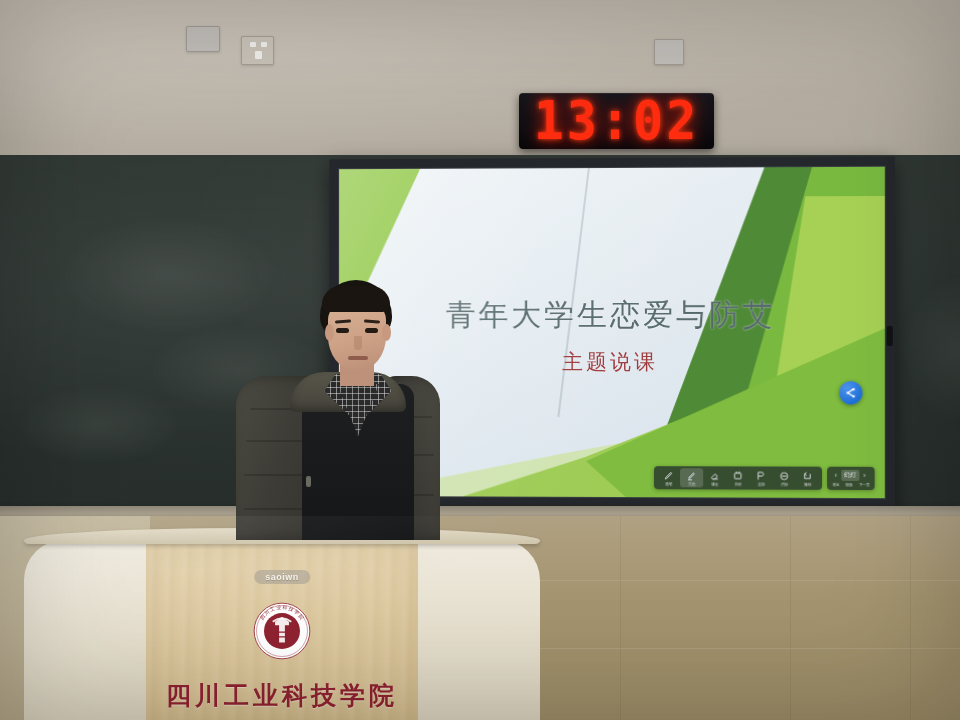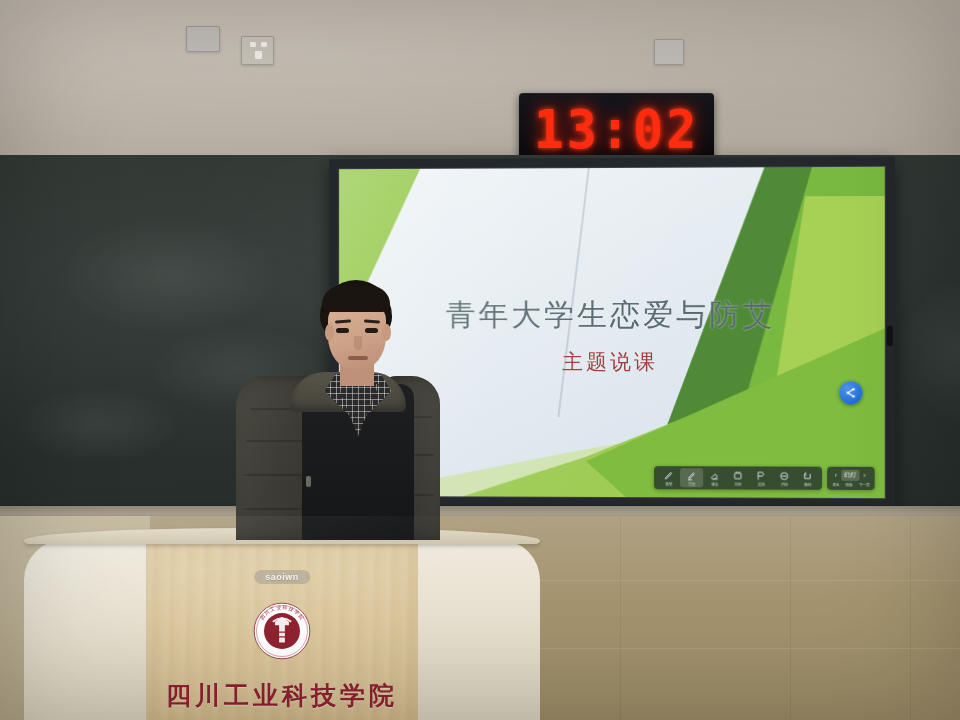--- a/index.html
+++ b/index.html
@@ -45,21 +45,21 @@
   .plate-socket {
     position:absolute;
     background: rgba(255,255,255,.72);
     border-radius: 1px;
   }
 
   
   .clock {
     position: absolute;
     left: 519px; top: 93px;
-    width: 195px; height: 73px;
+    width: 195px; height: 56px;
     background: linear-gradient(180deg, #15171c 0%, #0c0e12 60%, #060709 100%);
     border-radius: 4px;
     box-shadow: 0 3px 9px rgba(0,0,0,.55), inset 0 1px 0 rgba(255,255,255,.07);
     display: flex; align-items: center; justify-content: center;
     overflow: hidden;
   }
   .clock-time {
     font-family: "DejaVu Sans Mono", monospace;
     font-size: 50px;
     font-weight: 700;

